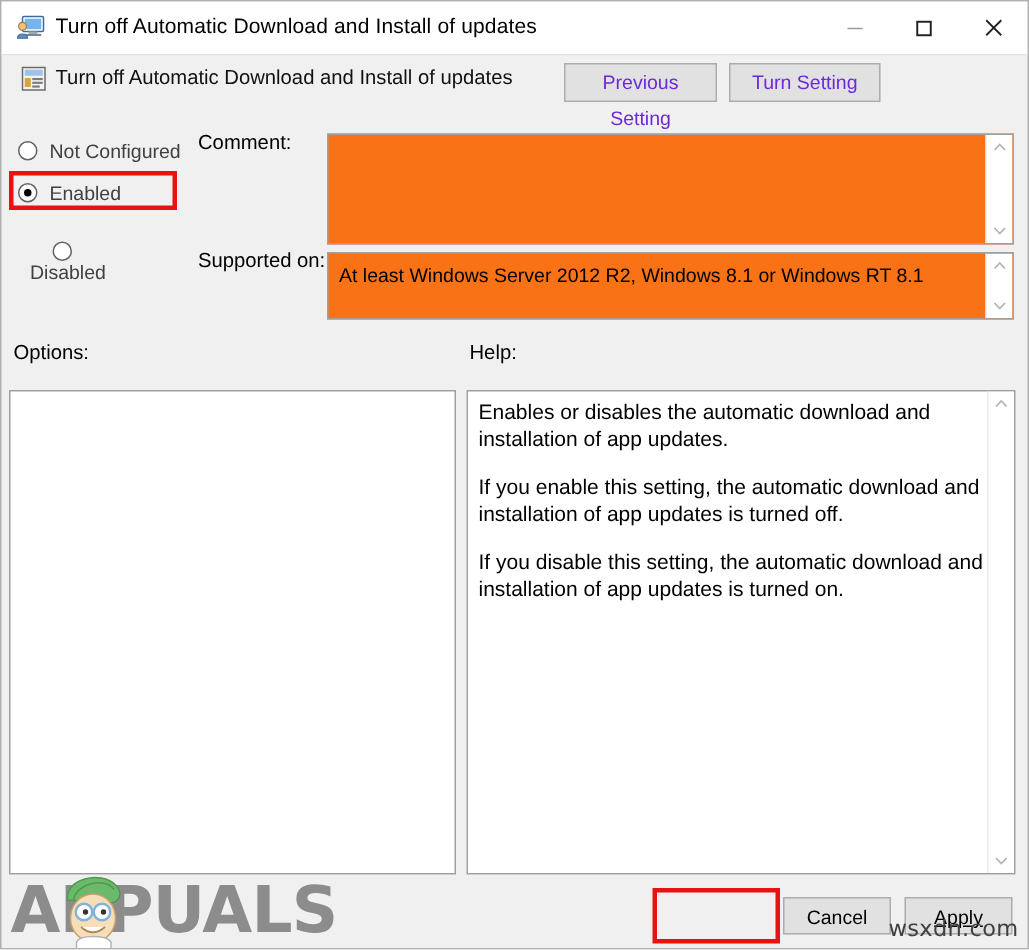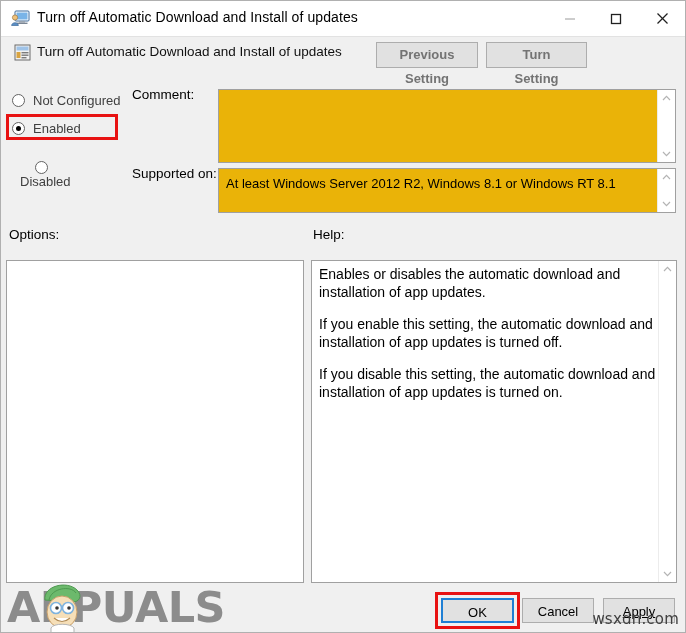--- a/index.html
+++ b/index.html
@@ -76,26 +76,25 @@
     white-space: nowrap;
   }
   .hdr-btn {
     position: absolute;
     top: 5px;
     height: 26px;
     background: #e1e1e1;
     border: 1px solid #adadad;
     font-family: "Liberation Sans", sans-serif;
     font-size: 13px;
-    color: #737373;
+    color: #6d28d9;
     padding: 0 12px;
     box-sizing: border-box;
     cursor: pointer;
     line-height: 24px;
-    font-weight: bold;
   }
   .btn-prev { left: 375px; width: 102px; }
   .btn-next { left: 485px; width: 101px; }
 
   
   .radio-row {
     position: absolute;
     left: 11px;
     display: flex;
     align-items: center;
@@ -142,21 +141,21 @@
     position: absolute;
     font-size: 13.5px;
     color: #000000;
     white-space: nowrap;
   }
   .lbl-comment { left: 131px; top: 86px; }
   .lbl-supported { left: 131px; top: 165px; }
 
   .textbox {
     position: absolute;
-    background: #eab308;
+    background: #f97316;
     border: 1px solid #a0a0a0;
     box-sizing: border-box;
     overflow: hidden;
   }
   .box-comment { left: 217px; top: 88px; width: 458px; height: 74px; }
   .box-supported { left: 217px; top: 167px; width: 458px; height: 45px; }
   .box-text {
     position: absolute;
     left: 7px; top: 6px;
     right: 22px;
@@ -385,21 +384,20 @@
           </svg>
       </span>
       <span class="scroll-arrow">
         <svg width="9" height="6" viewBox="0 0 9 6">
             <polyline points="1,1 4.5,4.7 8,1" fill="none" stroke="#b4b4b4" stroke-width="1.2"></polyline>
           </svg>
       </span>
     </div>
   </div>
 
-  <button class="dlg-btn btn-ok">OK</button>
   <button class="dlg-btn btn-cancel">Cancel</button>
   <button class="dlg-btn btn-apply">Apply</button>
   <div class="ok-highlight"></div>
 
   <div class="appuals">
     <span class="appuals-text">APPUALS</span>
     <svg width="78" height="55" viewBox="0 0 78 55" style="position:absolute;left:26px;top:0;">
       <path d="M12 22 C10 8, 34 2, 44 12 C50 18, 46 24, 40 24 Z" fill="#6cb96c" stroke="#4e9950" stroke-width="1"></path>
       <path d="M16 22 C18 10, 38 7, 43 15" fill="none" stroke="#4e9950" stroke-width="1"></path>
       <ellipse cx="29" cy="34" rx="15" ry="16" fill="#f6dfb8" stroke="#c9a06a" stroke-width="1"></ellipse>

